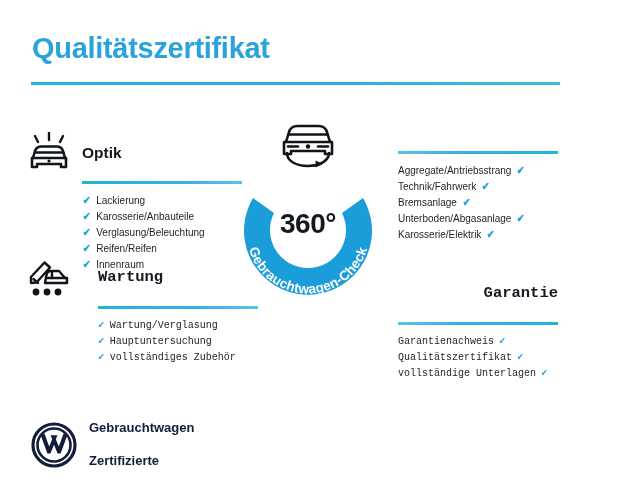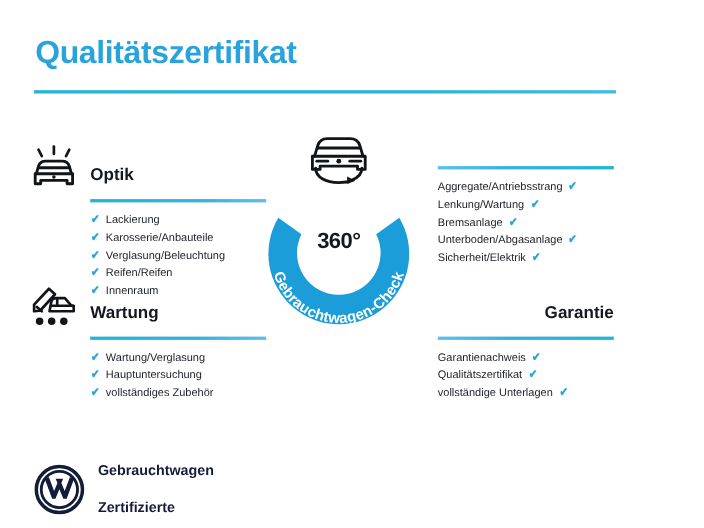--- a/index.html
+++ b/index.html
@@ -38,21 +38,21 @@
     height: 3px;
     background: linear-gradient(to right, #23b4d4 0%, #2ab2d6 55%, #46bde0 100%);
   }
 
   
   .section {
     position: absolute;
   }
   .section-head {
     display: flex;
-    align-items: center;
+    align-items: flex-start;
     height: 30px;
   }
   .section-title {
     font-size: 15.5px;
     font-weight: bold;
     color: #14181f;
     line-height: 1;
     white-space: nowrap;
   }
   .section-rule {
@@ -86,27 +86,27 @@
   .tick {
     color: #2aa3dc;
     font-size: 11px;
     font-weight: bold;
     line-height: 1;
     transform: scaleX(0.85);
   }
 
   
   #section-optik   { left: 82px;  top: 145px; width: 160px; }
-  #section-wartung { left: 82px;  top: 270px; width: 160px; }
+  #section-wartung { left: 98px;  top: 270px; width: 160px; font-family: Liberation Mono, monospace; }
   #section-optik .section-rule,
   #section-wartung .section-rule { width: 160px; }
 
   
   #section-technik  { left: 398px; top: 145px; width: 160px; }
-  #section-garantie { left: 398px; top: 270px; width: 160px; }
+  #section-garantie { left: 398px; top: 286px; width: 160px; font-family: Liberation Mono, monospace; }
   #section-technik .section-rule,
   #section-garantie .section-rule { width: 160px; }
   .section.right .section-head { justify-content: flex-end; }
 
   
   .sec-icon {
     position: absolute;
     width: 46px;
     height: 42px;
   }
@@ -123,21 +123,21 @@
     width: 160px;
     height: 160px;
   }
   #badge-ring { position: absolute; inset: 0; }
   #badge-degrees {
     position: absolute;
     left: 0;
     top: 56px;
     width: 160px;
     text-align: center;
-    font-size: 20px;
+    font-size: 28px;
     font-weight: bold;
     color: #14181f;
     letter-spacing: -0.5px;
   }
   #badge-car {
     position: absolute;
     left: 46px;
     top: -32px;
     width: 68px;
     height: 52px;
@@ -276,33 +276,33 @@
 
   <div class="section right" id="section-technik">
     <div class="section-rule"></div>
     <ul class="check-list">
       <li>
         <span class="tick">✔</span>
         <span>Aggregate/Antriebsstrang</span>
       </li>
       <li>
         <span class="tick">✔</span>
-        <span>Lenkung/Wartung</span>
+        <span>Technik/Fahrwerk</span>
       </li>
       <li>
         <span class="tick">✔</span>
         <span>Bremsanlage</span>
       </li>
       <li>
         <span class="tick">✔</span>
         <span>Unterboden/Abgasanlage</span>
       </li>
       <li>
         <span class="tick">✔</span>
-        <span>Sicherheit/Elektrik</span>
+        <span>Karosserie/Elektrik</span>
       </li>
     </ul>
   </div>
 
   <div class="section right" id="section-garantie">
     <div class="section-head">
       <span class="section-title">Garantie</span>
     </div>
     <div class="section-rule"></div>
     <ul class="check-list">

